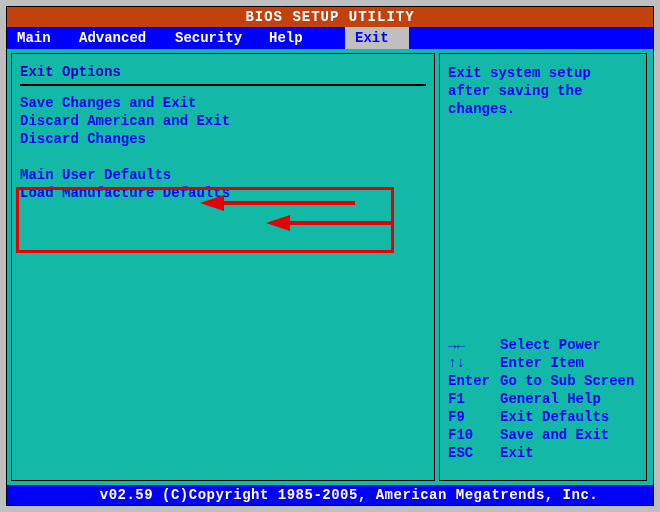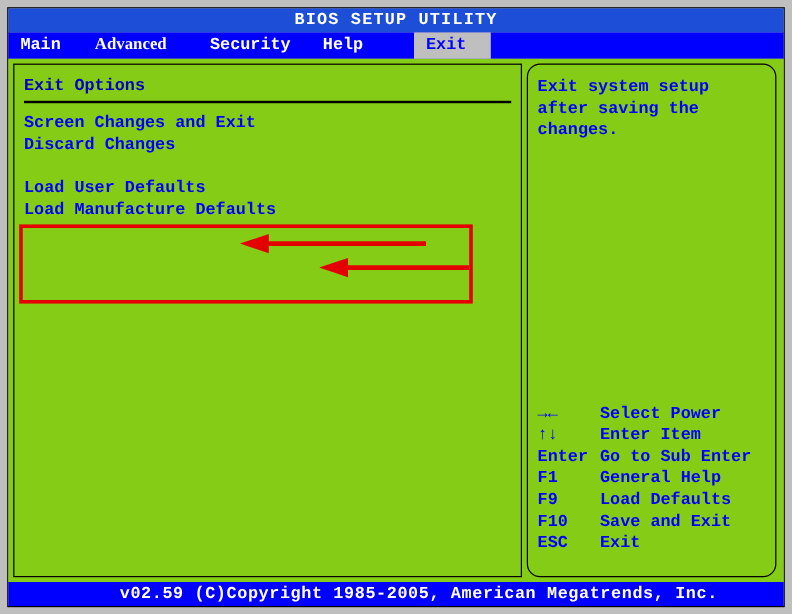--- a/index.html
+++ b/index.html
@@ -13,70 +13,69 @@
     overflow: hidden;
     position: relative;
   }
   .outer {
     position: absolute;
     left: 6px; top: 6px;
     width: 648px; height: 500px;
     border: 1px solid #000;
   }
   .title-bar {
-    background: #1d4ed8;
+    background: #c2410c;
     height: 20px;
     display: flex;
     align-items: center;
     justify-content: center;
     color: #fff;
     letter-spacing: 1px;
   }
   .tabs {
     background: #0000ff;
     height: 22px;
     display: flex;
     align-items: stretch;
     color: #fff;
   }
   .tab {
     padding: 3px 20px 0 10px;
     white-space: nowrap;
   }
   .tab-main { width: 62px; }
-  .tab-adv { width: 96px; font-family: Liberation Serif, serif; }
+  .tab-adv { width: 96px; }
   .tab-sec { width: 94px; }
   .tab-pow { width: 62px; }
   .tab-boot { width: 62px; margin-right: 24px;}
   .tab.active {
     background: #bfbfbf;
     color: #0000ff;
   }
   .content-area {
     display: flex;
     height: 436px;
-    background: #84cc16;
+    background: #14b8a6;
   }
   .left-panel, .right-panel {
     border: 1px solid #000;
     margin: 4px;
     padding: 10px 8px;
     position: relative;
   }
   .left-panel {
     width: 424px;
     margin-right: 2px;
   }
   .right-panel {
     width: 208px;
     margin-left: 2px;
     color: #0000ff;
     display: flex;
     flex-direction: column;
-    border-radius: 11px;
   }
   .panel-title {
     color: #0000c6;
     margin-bottom: 2px;
   }
   .hr {
     border: none;
     border-top: 2px solid #000;
     margin-bottom: 8px;
     margin-top: 4px;
@@ -137,24 +136,25 @@
     <div class="tab tab-sec">Security</div>
     <div class="tab tab-boot">Help</div>
     <div class="tab active">Exit</div>
   </div>
 
   <div class="content-area">
 
     <div class="left-panel">
       <div class="panel-title">Exit Options</div>
       <hr class="hr">
-      <div class="menu-item">Screen Changes and Exit</div>
+      <div class="menu-item">Save Changes and Exit</div>
+      <div class="menu-item">Discard American and Exit</div>
       <div class="menu-item">Discard Changes</div>
       <div class="spacer"></div>
-      <div class="menu-item">Load User Defaults</div>
+      <div class="menu-item">Main User Defaults</div>
       <div class="menu-item">Load Manufacture Defaults</div>
 
       <div class="highlight-box"></div>
 
       <div class="arrow" style="left:188px; top:140px;">
         <svg width="160" height="18">
             <line x1="20" y1="9" x2="155" y2="9" stroke="#e40000" stroke-width="4"></line>
             <polygon points="0,9 24,1 24,17" fill="#e40000"></polygon>
           </svg>
       </div>
@@ -174,29 +174,29 @@
         <div class="nav-row">
           <span class="nav-key">→←</span>
           <span>Select Power</span>
         </div>
         <div class="nav-row">
           <span class="nav-key">↑↓</span>
           <span>Enter Item</span>
         </div>
         <div class="nav-row">
           <span class="nav-key">Enter</span>
-          <span>Go to Sub Enter</span>
+          <span>Go to Sub Screen</span>
         </div>
         <div class="nav-row">
           <span class="nav-key">F1</span>
           <span>General Help</span>
         </div>
         <div class="nav-row">
           <span class="nav-key">F9</span>
-          <span>Load Defaults</span>
+          <span>Exit Defaults</span>
         </div>
         <div class="nav-row">
           <span class="nav-key">F10</span>
           <span>Save and Exit</span>
         </div>
         <div class="nav-row">
           <span class="nav-key">ESC</span>
           <span>Exit</span>
         </div>
         <div style="height:8px"></div>

